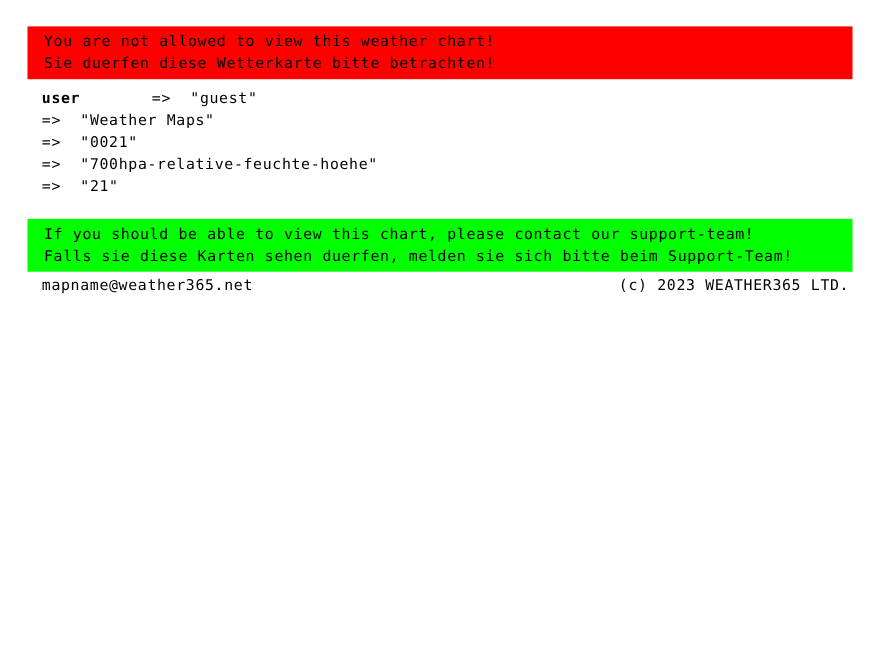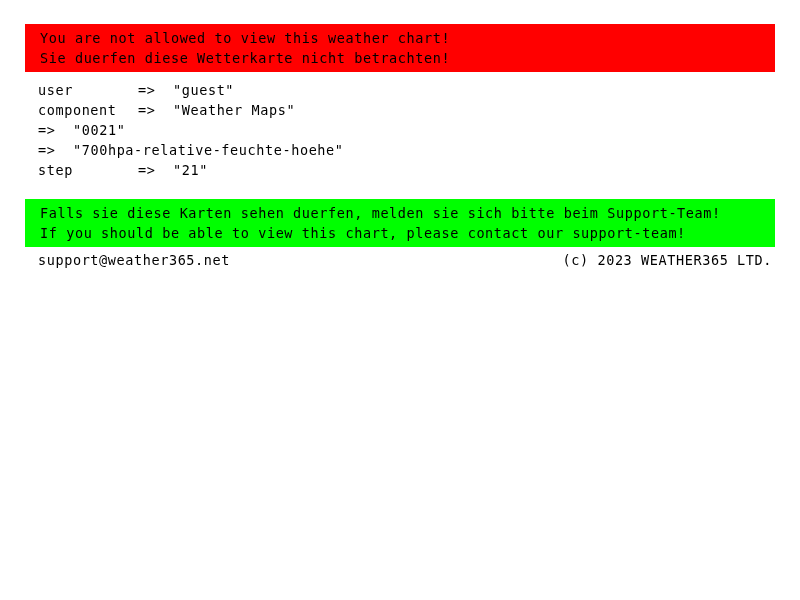--- a/index.html
+++ b/index.html
@@ -48,20 +48,21 @@
   .detail-row {
     display: flex;
     line-height: 20px;
     font-size: 13.5px;
     white-space: pre;
     letter-spacing: 0.6px;
   }
   .detail-key {
     width: 100px;
     flex: 0 0 100px;
+    font-weight: bold;
   }
   .detail-arrow {
     width: 35px;
     flex: 0 0 35px;
   }
   .detail-val {
     flex: 1 1 auto;
   }
 
   .info-banner {
@@ -99,52 +100,50 @@
     text-decoration: none;
   }
 </style>
 </head>
 <body>
 
 <div class="page">
 
   <div class="error-banner">
     <div class="line">You are not allowed to view this weather chart!</div>
-    <div class="line">Sie duerfen diese Wetterkarte nicht betrachten!</div>
+    <div class="line">Sie duerfen diese Wetterkarte bitte betrachten!</div>
   </div>
 
   <div class="details">
     <div class="detail-row">
       <span class="detail-key">user</span>
       <span class="detail-arrow">=&gt;</span>
       <span class="detail-val">"guest"</span>
     </div>
     <div class="detail-row">
-      <span class="detail-key">component</span>
       <span class="detail-arrow">=&gt;</span>
       <span class="detail-val">"Weather Maps"</span>
     </div>
     <div class="detail-row">
       <span class="detail-arrow">=&gt;</span>
       <span class="detail-val">"0021"</span>
     </div>
     <div class="detail-row">
       <span class="detail-arrow">=&gt;</span>
       <span class="detail-val">"700hpa-relative-feuchte-hoehe"</span>
     </div>
     <div class="detail-row">
-      <span class="detail-key">step</span>
       <span class="detail-arrow">=&gt;</span>
       <span class="detail-val">"21"</span>
     </div>
   </div>
 
   <div class="info-banner">
+    <div class="line">If you should be able to view this chart, please contact our support-team!</div>
     <div class="line">Falls sie diese Karten sehen duerfen, melden sie sich bitte beim Support-Team!</div>
-    <div class="line">If you should be able to view this chart, please contact our support-team!</div>
   </div>
 
   <div class="footer">
-    <a class="footer-email" href="#">support@weather365.net</a>
+    <a class="footer-email" href="#">mapname@weather365.net</a>
     <span class="footer-copy">(c) 2023 WEATHER365 LTD.</span>
   </div>
 
 </div>
 
 </body></html>

